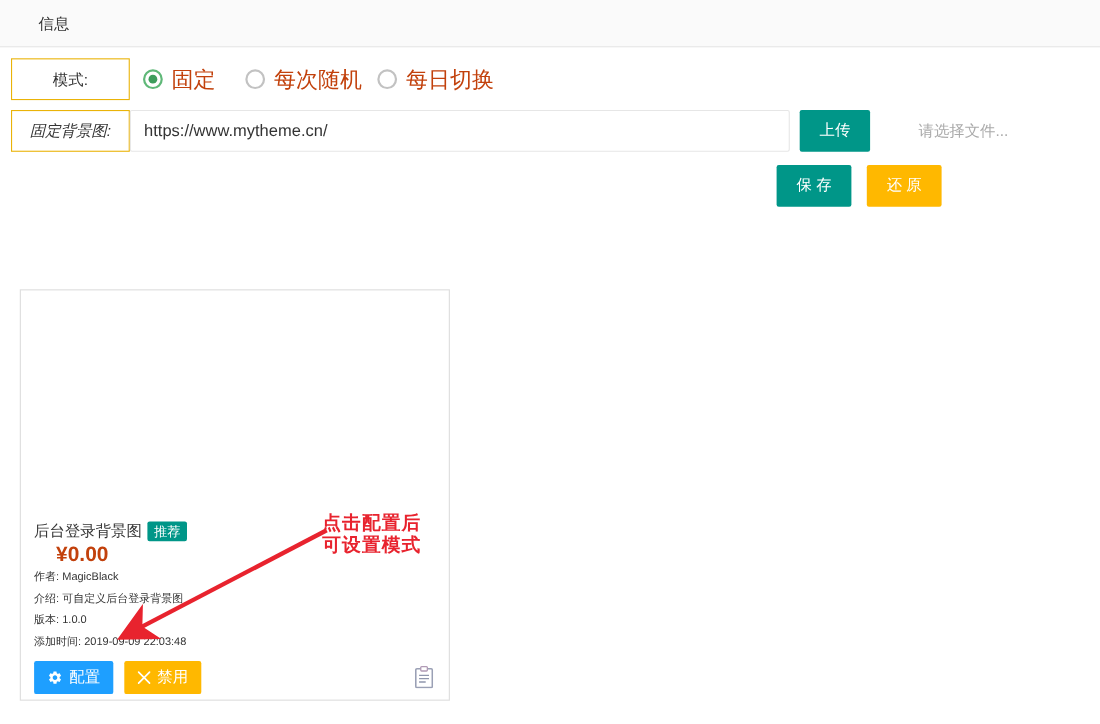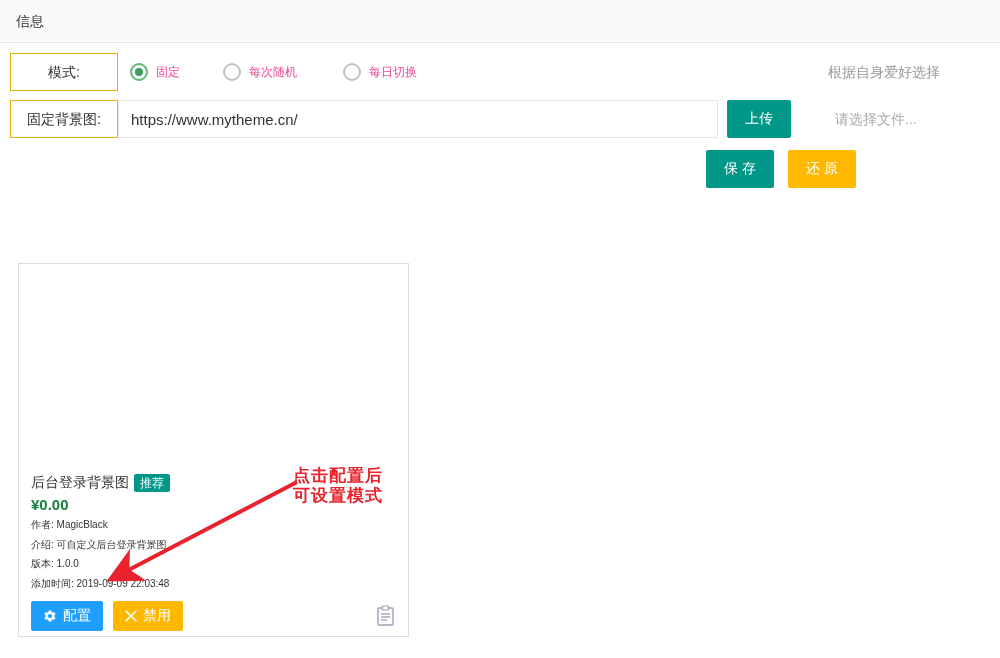--- a/index.html
+++ b/index.html
@@ -1,54 +1,54 @@
 <!DOCTYPE html>
 <html><head>
 <meta charset="utf-8">
 <style>
   * { margin:0; padding:0; box-sizing:border-box; }
   html,body { width:1000px; height:658px; background:#fff; font-family:"Liberation Sans","DejaVu Sans",sans-serif; }
   #app { position:relative; width:1000px; height:658px; background:#fff; overflow:hidden; }
 
   
   .tabbar { position:absolute; left:0; top:0; width:1000px; height:43px; background:#fafafa; border-bottom:1px solid #e6e6e6; }
-  .tabbar .tab { display:inline-block; padding:0 16px; line-height:42px; font-size:14px; color:#333; cursor:pointer; }
+  .tabbar .tab { display:inline-block; padding:0 35px; line-height:42px; font-size:14px; color:#333; cursor:pointer; }
 
   
   .form-label { position:absolute; left:10px; width:108px; height:38px; border:1px solid #eab308; background:#fff;
                 text-align:center; line-height:36px; font-size:14px; color:#333; }
   .lbl-mode { top:53px; }
-  .lbl-bg   { top:100px; }
+  .lbl-bg   { top:100px;font-style:italic; }
 
   .radio-group { position:absolute; top:53px; height:38px; display:flex; align-items:center; gap:8px; cursor:pointer; }
   .rg1 { left:130px; } .rg2 { left:223px; } .rg3 { left:343px; }
   .radio-circle { width:18px; height:18px; border-radius:50%; border:2px solid #c2c2c2; background:#fff; position:relative; }
   .radio-group.checked .radio-circle { border-color:#5FB878; }
   .radio-group.checked .radio-circle::after { content:""; position:absolute; left:3px; top:3px; width:8px; height:8px; border-radius:50%; background:#3e9d5c; }
-  .radio-label { font-size:12px; color:#ec4899; }
+  .radio-label { font-size:20px; color:#c2410c; }
 
   .mode-hint { position:absolute; right:60px; top:53px; line-height:38px; font-size:14px; color:#999; }
 
   .url-input { position:absolute; left:118px; top:100px; width:600px; height:38px; border:1px solid #e6e6e6; border-radius:2px;
                padding:0 12px; font-size:15px; color:#333; font-family:"Liberation Sans","DejaVu Sans",sans-serif; outline:none; }
 
   .btn { display:inline-block; border:none; border-radius:2px; color:#fff; font-size:14px; cursor:pointer; text-align:center;
          font-family:"Liberation Sans","DejaVu Sans",sans-serif; }
   .btn-upload { position:absolute; left:727px; top:100px; width:64px; height:38px; background:#009688; }
   .file-hint { position:absolute; left:835px; top:100px; line-height:38px; font-size:14px; color:#aaa; }
   .btn-save    { position:absolute; left:706px; top:150px; width:68px; height:38px; background:#009688; }
   .btn-restore { position:absolute; left:788px; top:150px; width:68px; height:38px; background:#FFB800; }
 
   
   .card { position:absolute; left:18px; top:263px; width:391px; height:374px; border:1px solid #ddd; background:#fff; }
   .card-body { position:absolute; left:12px; right:12px; top:208px; }
   .card-title-row { display:flex; align-items:center; gap:5px; height:22px; }
   .card-title { font-size:14px; color:#333; }
   .badge { display:inline-block; background:#009688; color:#fff; font-size:12px; line-height:18px; padding:0 6px; border-radius:2px; }
-  .price { font-size:15px; font-weight:bold; color:#15803d; line-height:20px; margin-top:1px; }
+  .price { font-size:19px; font-weight:bold; color:#c2410c; line-height:20px; margin-top:1px;margin-left:20px; }
   .meta { font-size:10px; color:#333; line-height:19.5px; }
   .card-btns { margin-top:8px; display:flex; gap:10px; }
   .cbtn { display:inline-flex; align-items:center; gap:6px; height:30px; padding:0 12px; border:none; border-radius:2px;
           color:#fff; font-size:14px; cursor:pointer; font-family:"Liberation Sans","DejaVu Sans",sans-serif; }
   .cbtn-config  { background:#1E9FFF; }
   .cbtn-disable { background:#FFB800; }
   .cbtn svg { display:block; }
   .clipboard { position:absolute; right:14px; bottom:10px; width:17px; height:21px; cursor:pointer; }
 
   
@@ -73,21 +73,20 @@
   </div>
   <div class="radio-group rg2">
     <span class="radio-circle"></span>
     <span class="radio-label">每次随机</span>
   </div>
   <div class="radio-group rg3">
     <span class="radio-circle"></span>
     <span class="radio-label">每日切换</span>
   </div>
 
-  <div class="mode-hint">根据自身爱好选择</div>
 
   <div class="form-label lbl-bg">固定背景图:</div>
   <input class="url-input" type="text" value="https://www.mytheme.cn/" style="">
   <button class="btn btn-upload">上传</button>
   <div class="file-hint">请选择文件...</div>
 
   <button class="btn btn-save">保 存</button>
   <button class="btn btn-restore">还 原</button>
 
   <div class="card">

